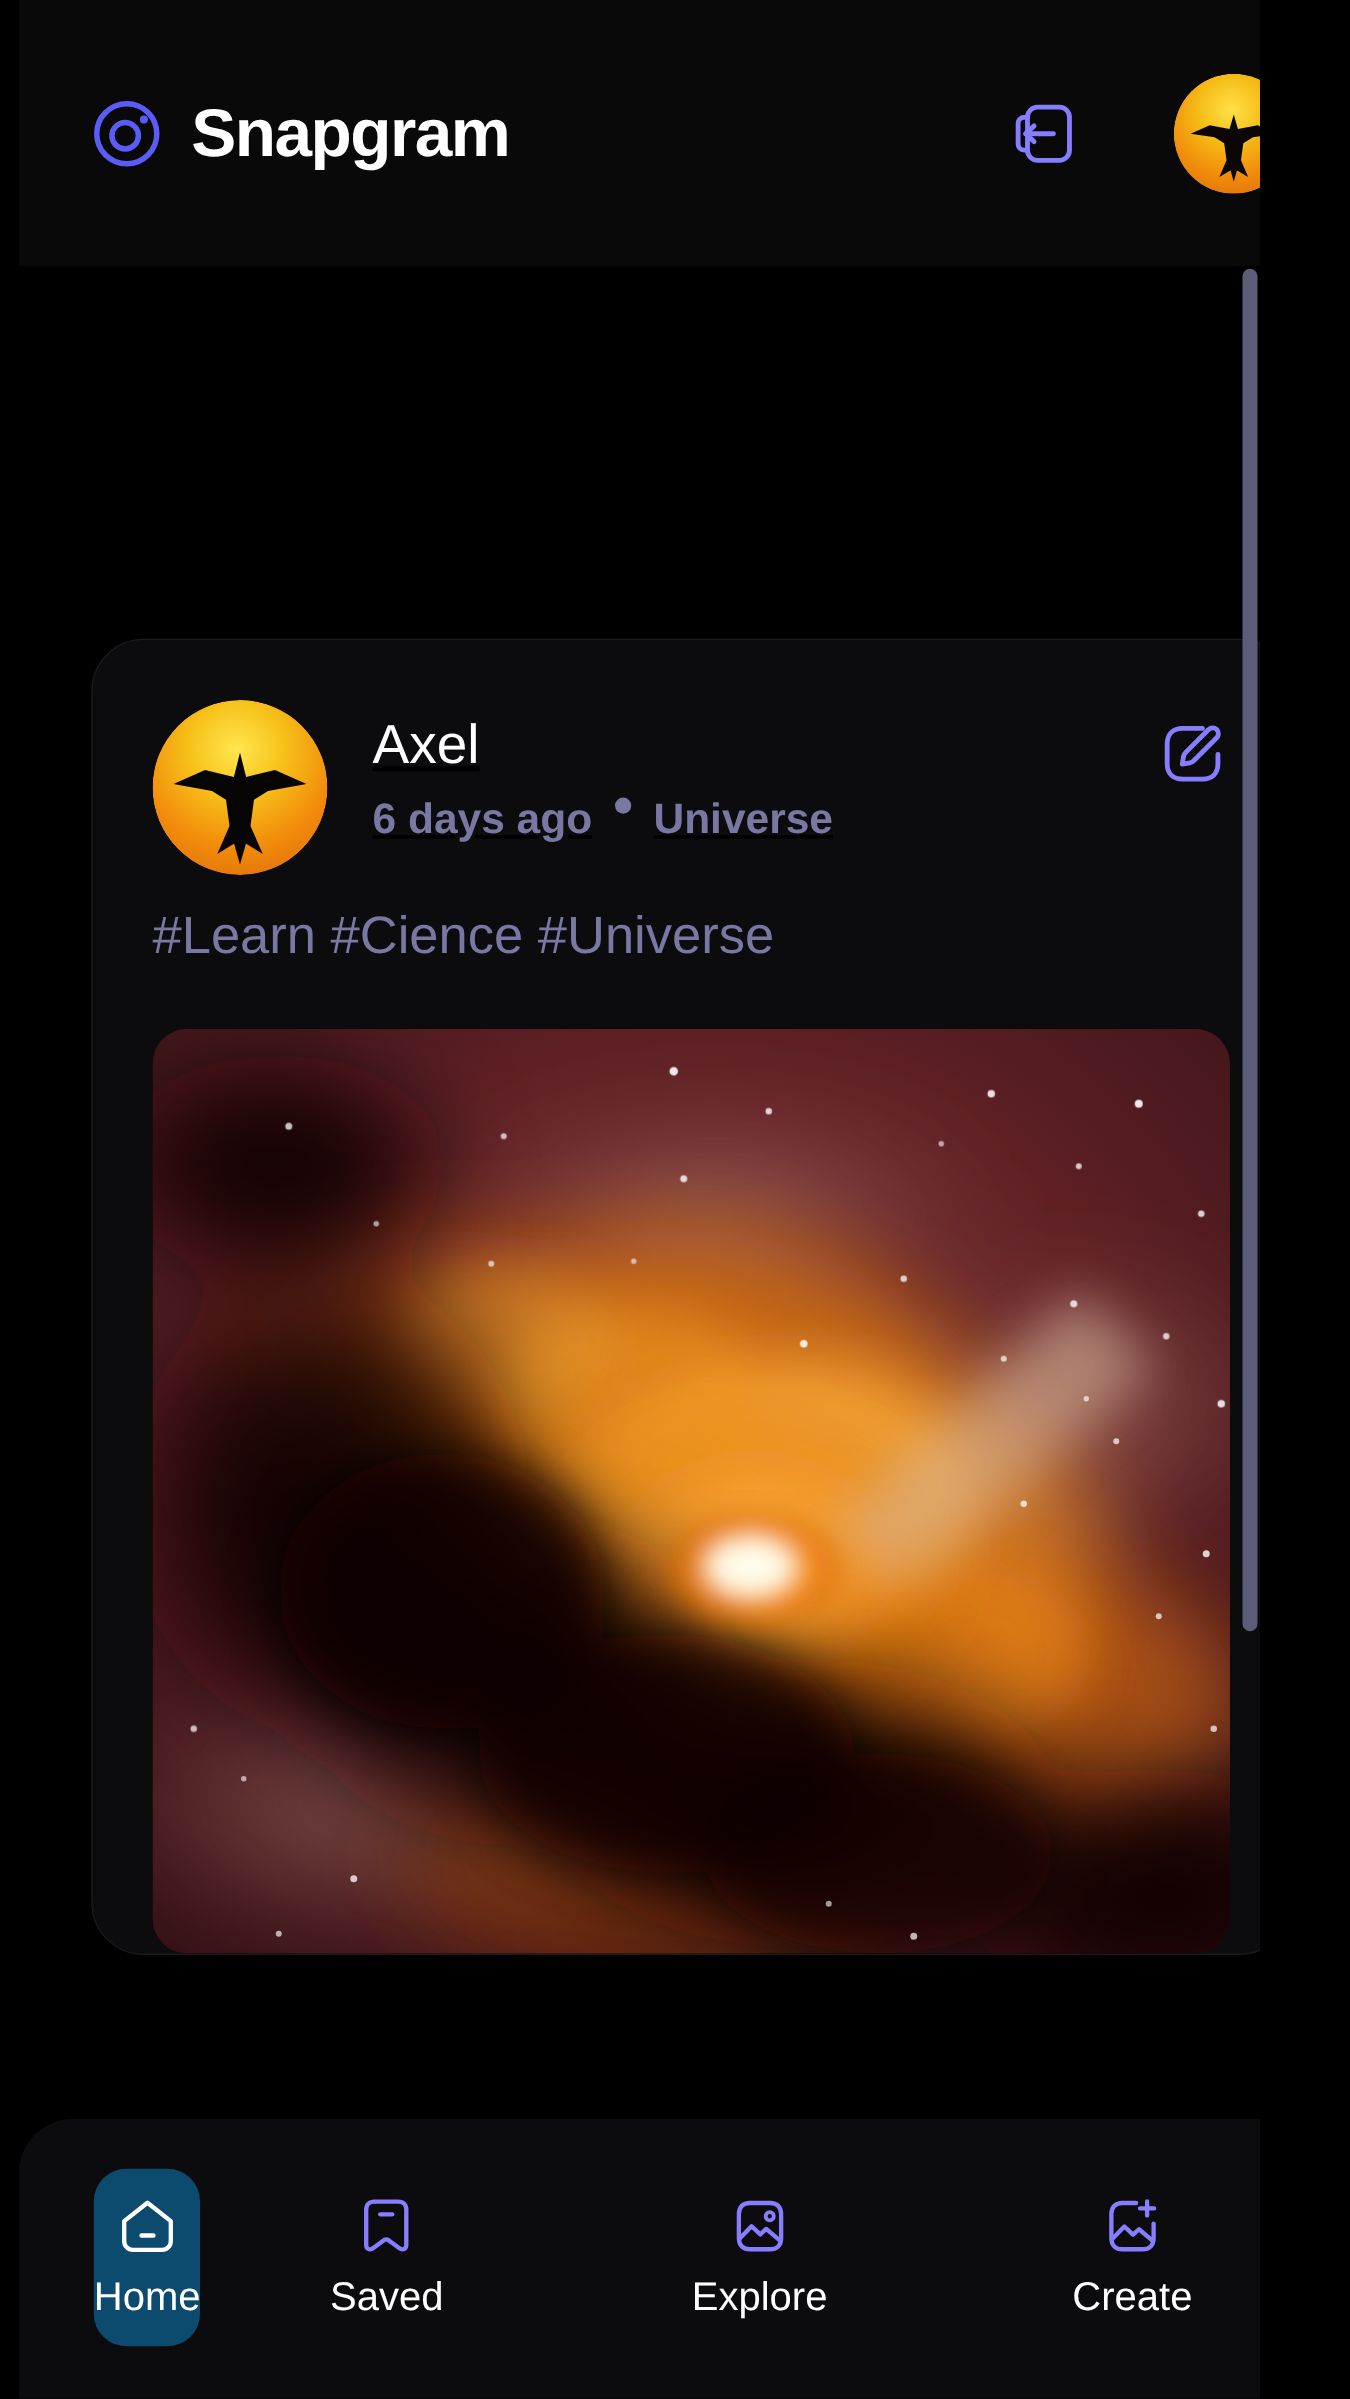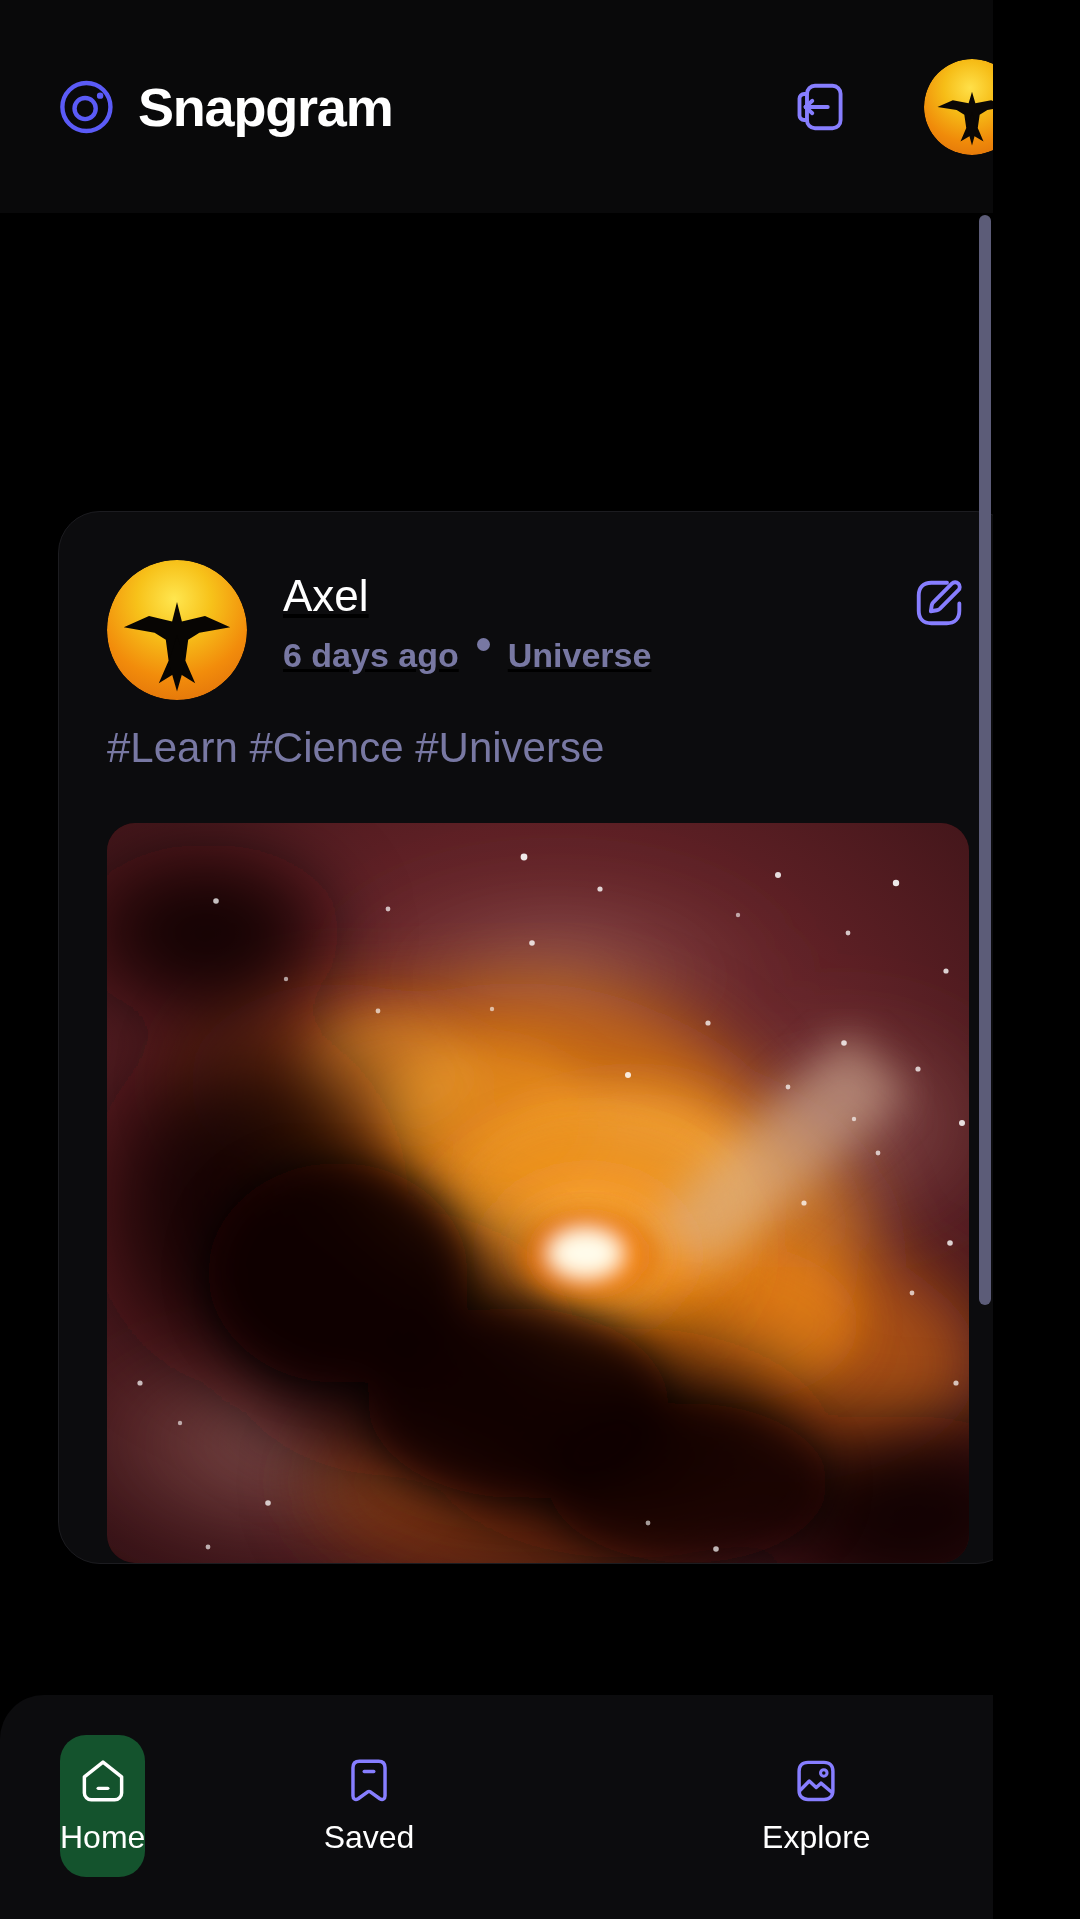--- a/index.html
+++ b/index.html
@@ -8,20 +8,21 @@
     width:1080px; height:1919px;
     background:#000;
     font-family:"Liberation Sans", sans-serif;
     overflow:hidden;
   }
   #app {
     position:relative;
     width:993px; height:1919px;
     background:#000;
     overflow:hidden;
+    margin-left:15px;
   }
 
   
   .topbar {
     position:absolute; left:0; top:0;
     width:1080px; height:213px;
     background:#09090a;
     display:flex; align-items:center;
     padding:0 60px 0 58px;
   }
@@ -120,21 +121,21 @@
     padding:40px 40px 0 40px;
   }
   .nav-item {
     flex:1;
     display:flex; flex-direction:column;
     align-items:center; justify-content:center;
     gap:14px;
     padding:20px 0 24px 0;
     border-radius:26px;
   }
-  .nav-item.active { background:#14532d; max-width:142px; flex:none; margin-left:20px; }
+  .nav-item.active { background:#0c4a6e; max-width:142px; flex:none; margin-left:20px; }
   .nav-label { color:#ffffff; font-size:32px; line-height:1; }
   .nav-icon { width:52px; height:52px; display:block; }
 </style>
 </head>
 <body>
 
 <div id="app">
 
   <div class="topbar">
     <div class="brand">
@@ -371,14 +372,22 @@
 
     <div class="nav-item">
       <svg class="nav-icon" viewBox="0 0 24 24">
         <path d="M8.3 3.4h7.4c2.6 0 4.1 1.5 4.1 4.1v8.9c0 2.6-1.5 4.1-4.1 4.1H8.3c-2.6 0-4.1-1.5-4.1-4.1V7.5c0-2.6 1.5-4.1 4.1-4.1z" fill="none" stroke="#877eff" stroke-width="1.6"></path>
         <circle cx="15.6" cy="8.3" r="1.5" fill="none" stroke="#877eff" stroke-width="1.4"></circle>
         <path d="M4.6 16.4 8.9 12l3.2 3 2.2-2 5.1 4.3" fill="none" stroke="#877eff" stroke-width="1.6" stroke-linecap="round" stroke-linejoin="round"></path>
       </svg>
       <span class="nav-label">Explore</span>
     </div>
 
+    <div class="nav-item">
+      <svg class="nav-icon" viewBox="0 0 24 24">
+        <path d="M13.3 3.4H8.3c-2.6 0-4.1 1.5-4.1 4.1v8.9c0 2.6 1.5 4.1 4.1 4.1h7.4c2.6 0 4.1-1.5 4.1-4.1v-5.4" fill="none" stroke="#877eff" stroke-width="1.6" stroke-linecap="round"></path>
+        <path d="M17.4 2.8v5.2M20 5.4h-5.2" fill="none" stroke="#877eff" stroke-width="1.6" stroke-linecap="round"></path>
+        <path d="M4.6 16.6 9 12.1l3.2 3 2.2-2 5.1 4.3" fill="none" stroke="#877eff" stroke-width="1.6" stroke-linecap="round" stroke-linejoin="round"></path>
+      </svg>
+      <span class="nav-label">Create</span>
+    </div>
   </nav>
 </div>
 
 </body></html>

